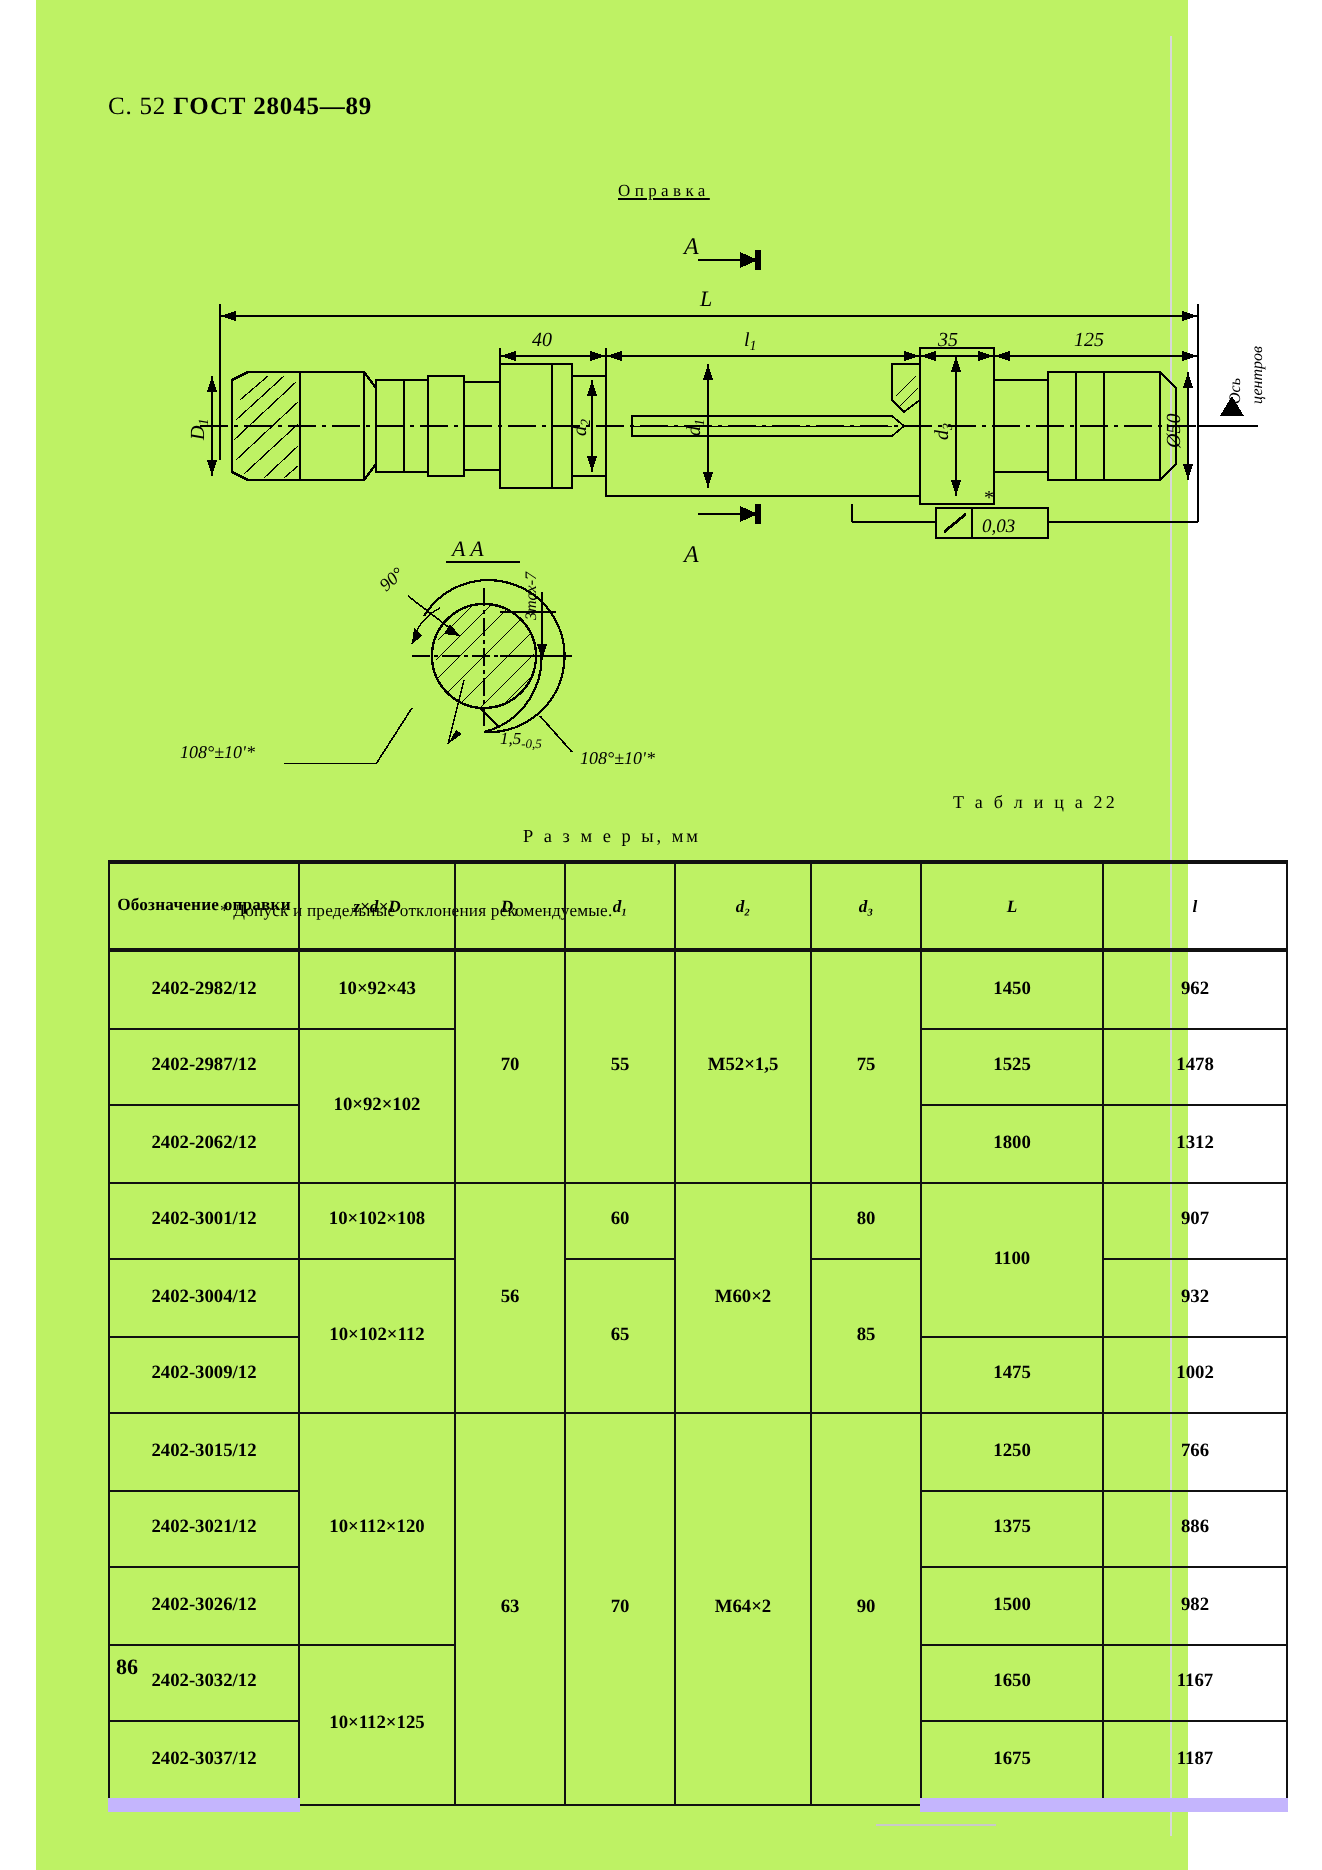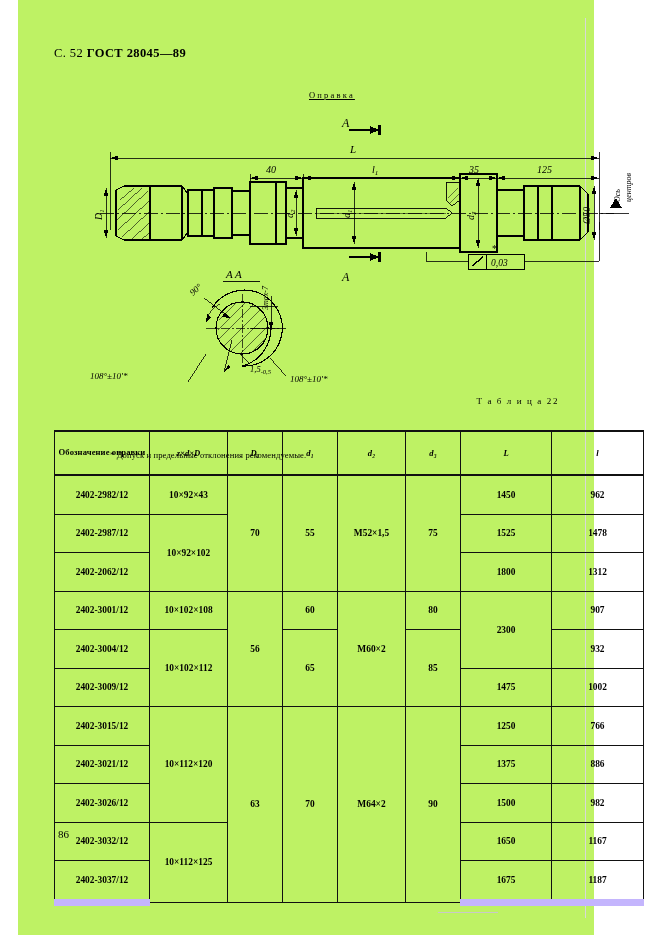--- a/index.html
+++ b/index.html
@@ -54,21 +54,21 @@
   table.dim thead th{
     height:42px;font-size:8.6px;
     border-top:2px solid #111;border-bottom:2px solid #111;
   }
   table.dim tbody td{height:37.5px;font-size:9.4px;}
   table.dim tbody tr:last-child td{border-bottom:7px solid #c4b5fd;}
   .hdr-small{font-size:6.6px;line-height:1.15;letter-spacing:.1px;}
   .it{font-style:italic;}
   .nowrap{white-space:nowrap;}
 
-  .pagenum{position:absolute;left:40px;top:828px;font-size:11px;font-weight:normal;}
+  .pagenum{position:absolute;left:40px;top:828px;font-size:11px;font-weight:bold;}
   .bottom-mark{position:absolute;left:420px;top:912px;width:60px;height:1px;background:#c9c9c9;}
 </style>
 </head>
 <body>
 
 <div class="page">
 
   <div class="edge-right"></div>
   <div class="edge-tick" style="left:648px;top:14px;width:1px;height:10px;"></div>
   <div class="edge-tick" style="left:648px;top:918px;width:1px;height:10px;"></div>
@@ -297,20 +297,21 @@
           </g>
           <text class="lbl" x="196" y="290" font-size="8.5" fill="#000" stroke="none">1,5<tspan font-size="6.5" dy="2">-0,5</tspan></text>
         </g>
       </g>
     </svg>
 
     <div class="footnote">* Допуск и предельные отклонения рекомендуемые.</div>
   </div>
 
   <div class="cap-tab">Т а б л и ц а  22</div>
+  <div class="cap-razm">Р а з м е р ы,  мм</div>
 
   <table class="dim">
     <colgroup>
       <col style="width:95px">
         <col style="width:78px">
         <col style="width:55px">
       <col style="width:55px">
         <col style="width:68px">
         <col style="width:55px">
       <col style="width:91px">
@@ -352,21 +353,21 @@
           <td class="nowrap">1800</td>
           <td>1312</td>
         </tr>
         <tr>
           <td>2402-3001/12</td>
           <td class="nowrap">10×102×108</td>
           <td rowspan="3" class="nowrap">56</td>
           <td class="nowrap">60</td>
           <td rowspan="3" class="nowrap">M60×2</td>
           <td class="nowrap">80</td>
-          <td rowspan="2" class="nowrap">2300</td>
+          <td rowspan="2" class="nowrap">1100</td>
           <td>907</td>
         </tr>
         <tr>
           <td>2402-3004/12</td>
           <td rowspan="2" class="nowrap">10×102×112</td>
           <td rowspan="2" class="nowrap">65</td>
           <td rowspan="2" class="nowrap">85</td>
           <td>932</td>
         </tr>
         <tr>

